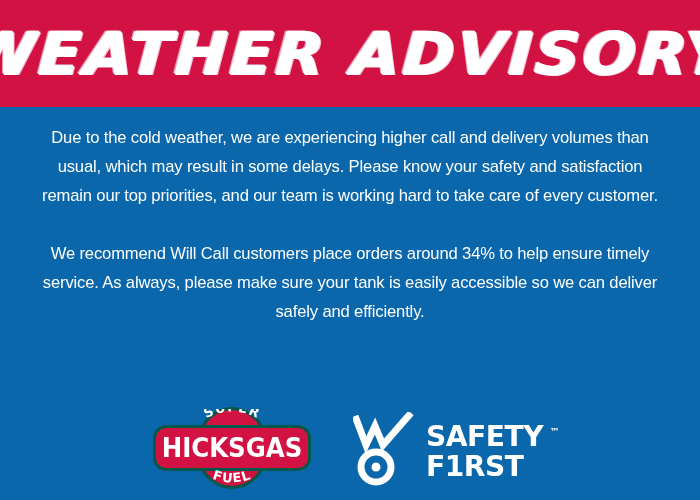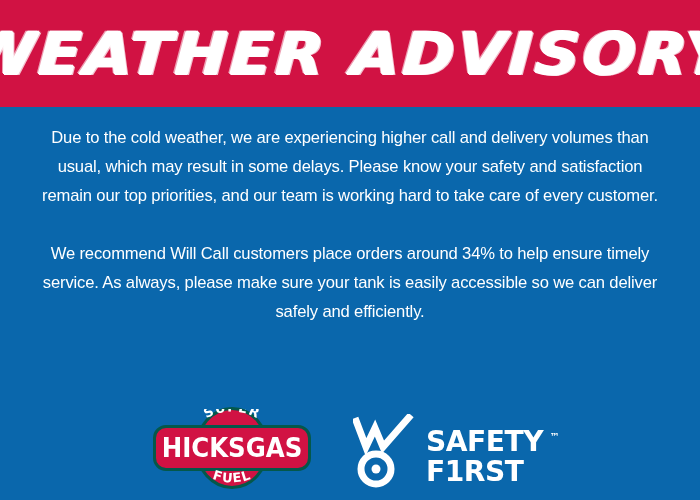--- a/index.html
+++ b/index.html
@@ -162,21 +162,21 @@
     font-family: "DejaVu Sans", sans-serif;
     font-weight: bold;
     font-size: 13px;
     letter-spacing: 1px;
   }
 
   
   .safety-logo {
     position: relative;
     display: flex;
-    align-items: flex-end;
+    align-items: center;
     gap: 9px;
     flex: 0 0 auto;
     height: 76px;
   }
   .sf-mark {
     position: relative;
     width: 64px;
     height: 72px;
     flex: 0 0 auto;
   }

